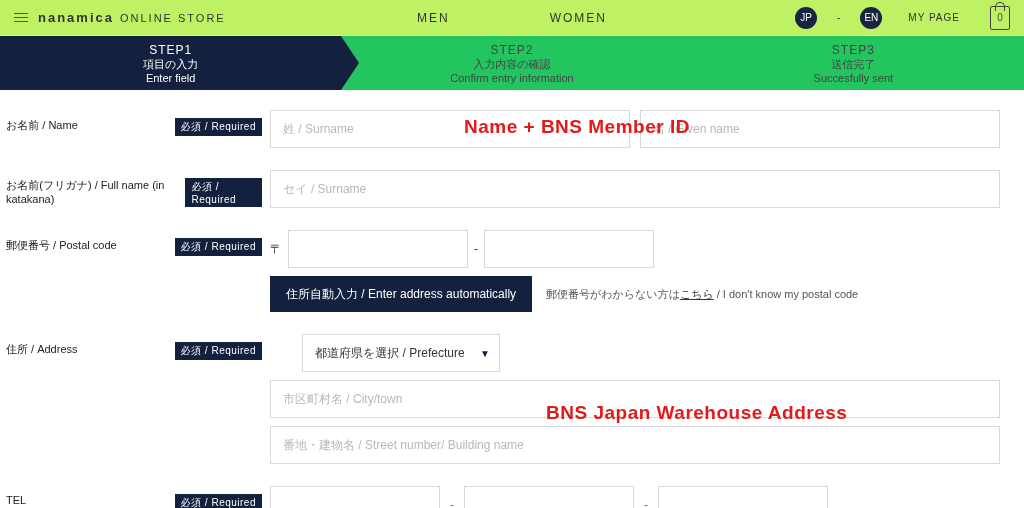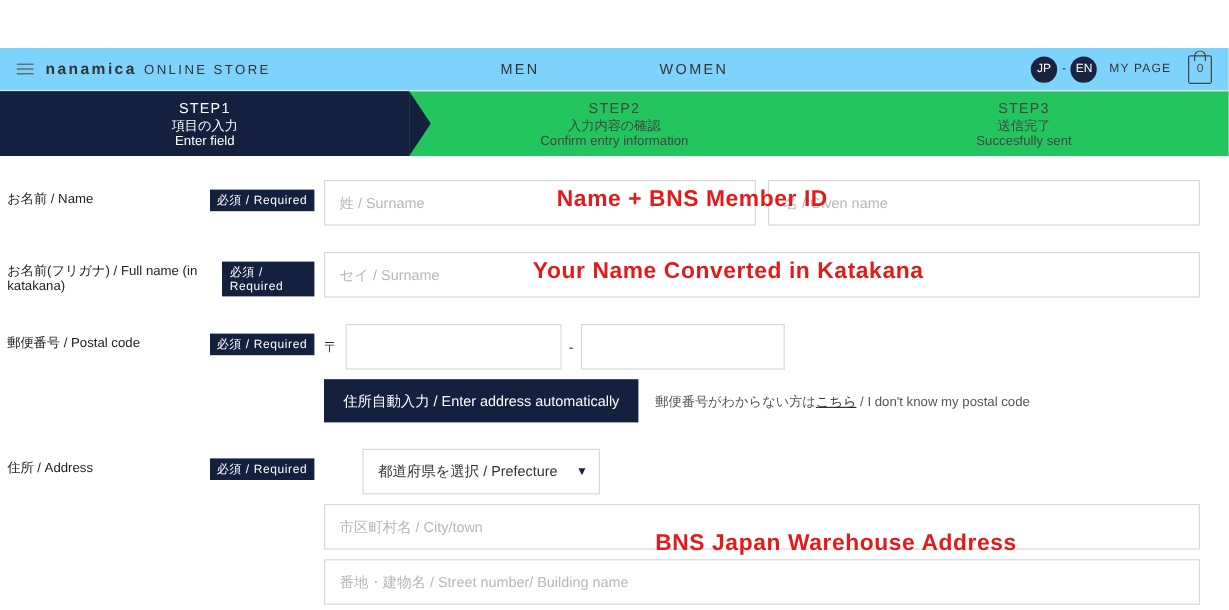--- a/index.html
+++ b/index.html
@@ -7,36 +7,35 @@
     font-family: "Hiragino Kaku Gothic Pro", "Yu Gothic", Meiryo, sans-serif;
     font-size: 12px;
     color: #333;
     background: #fff;
     width: 1024px;
   }
 
   
   .topbar {
     height: 36px;
-    background: #7dd3fc;
+    background: #bef264;
     border-bottom: 1px solid #e0e0e0;
     display: flex;
     align-items: center;
     position: relative;
     padding: 0 14px;
-    margin-top: 40px;
   }
   .ham { width: 14px; display:flex; flex-direction:column; gap:3px; cursor:pointer; margin-right:10px;}
   .ham span{height:1px;background:#555;}
   .brand { color:#333; letter-spacing:.5px; }
   .brand b { font-weight: 700; letter-spacing: 2px; font-size:13px;}
   .brand .sub { font-size: 11px; letter-spacing: 2px; margin-left: 6px;}
   .nav-center { position:absolute; left:0; right:0; display:flex; justify-content:center; gap:100px; pointer-events:none;}
   .nav-center a { pointer-events:auto; color:#333; text-decoration:none; font-size:12px; letter-spacing:2px;}
-  .right-tools { margin-left:auto; display:flex; align-items:center; gap:4px;text-align:right;}
+  .right-tools { margin-left:auto; display:flex; align-items:center; gap:20px;text-align:right;}
   .lang-pill { width:22px; height:22px; border-radius:50%; background:#1a2440; color:#fff; font-size:10px; display:flex; align-items:center; justify-content:center; cursor:pointer;}
   .dash{color:#1a2440;font-size:10px;}
   .mypage{font-size:10px;color:#333;letter-spacing:1px; margin-left:6px; cursor:pointer;}
   .cart { width:20px; height:24px; border:1px solid #444; border-radius:2px; position:relative; margin-left:10px; display:flex; align-items:center; justify-content:center; font-size:10px; color:#444; cursor:pointer;}
   .cart::before{content:""; position:absolute; top:-5px; left:4px; right:4px; height:8px; border:1px solid #444; border-bottom:none; border-radius:6px 6px 0 0;}
 
   
   .steps { height:54px; display:flex; background:#22c55e;}
   .step { flex:1; position:relative; display:flex; flex-direction:column; align-items:center; justify-content:center; color:#444;}
   .step.active { background:#13213f; color:#fff;}
@@ -152,21 +151,20 @@
   </div>
 
   <div class="row">
     <div class="label-col">
       <span class="lbl">お名前(フリガナ) / Full name (in katakana)</span>
       <span class="req">必須 / Required</span>
     </div>
     <div class="field-col">
       <input class="inp half" style="flex: 1 1 0%;" placeholder="セイ / Surname">
     </div>
-    <div class="annot" style="left:438px;top:6px;">Your Name Converted in Katakana</div>
   </div>
 
   <div class="row">
     <div class="label-col">
       <span class="lbl">郵便番号 / Postal code</span>
       <span class="req">必須 / Required</span>
     </div>
     <div class="field-col" style="flex-direction:column; align-items:flex-start; gap:0;">
       <div class="postal-row">
         <span class="postal-prefix">〒</span>

